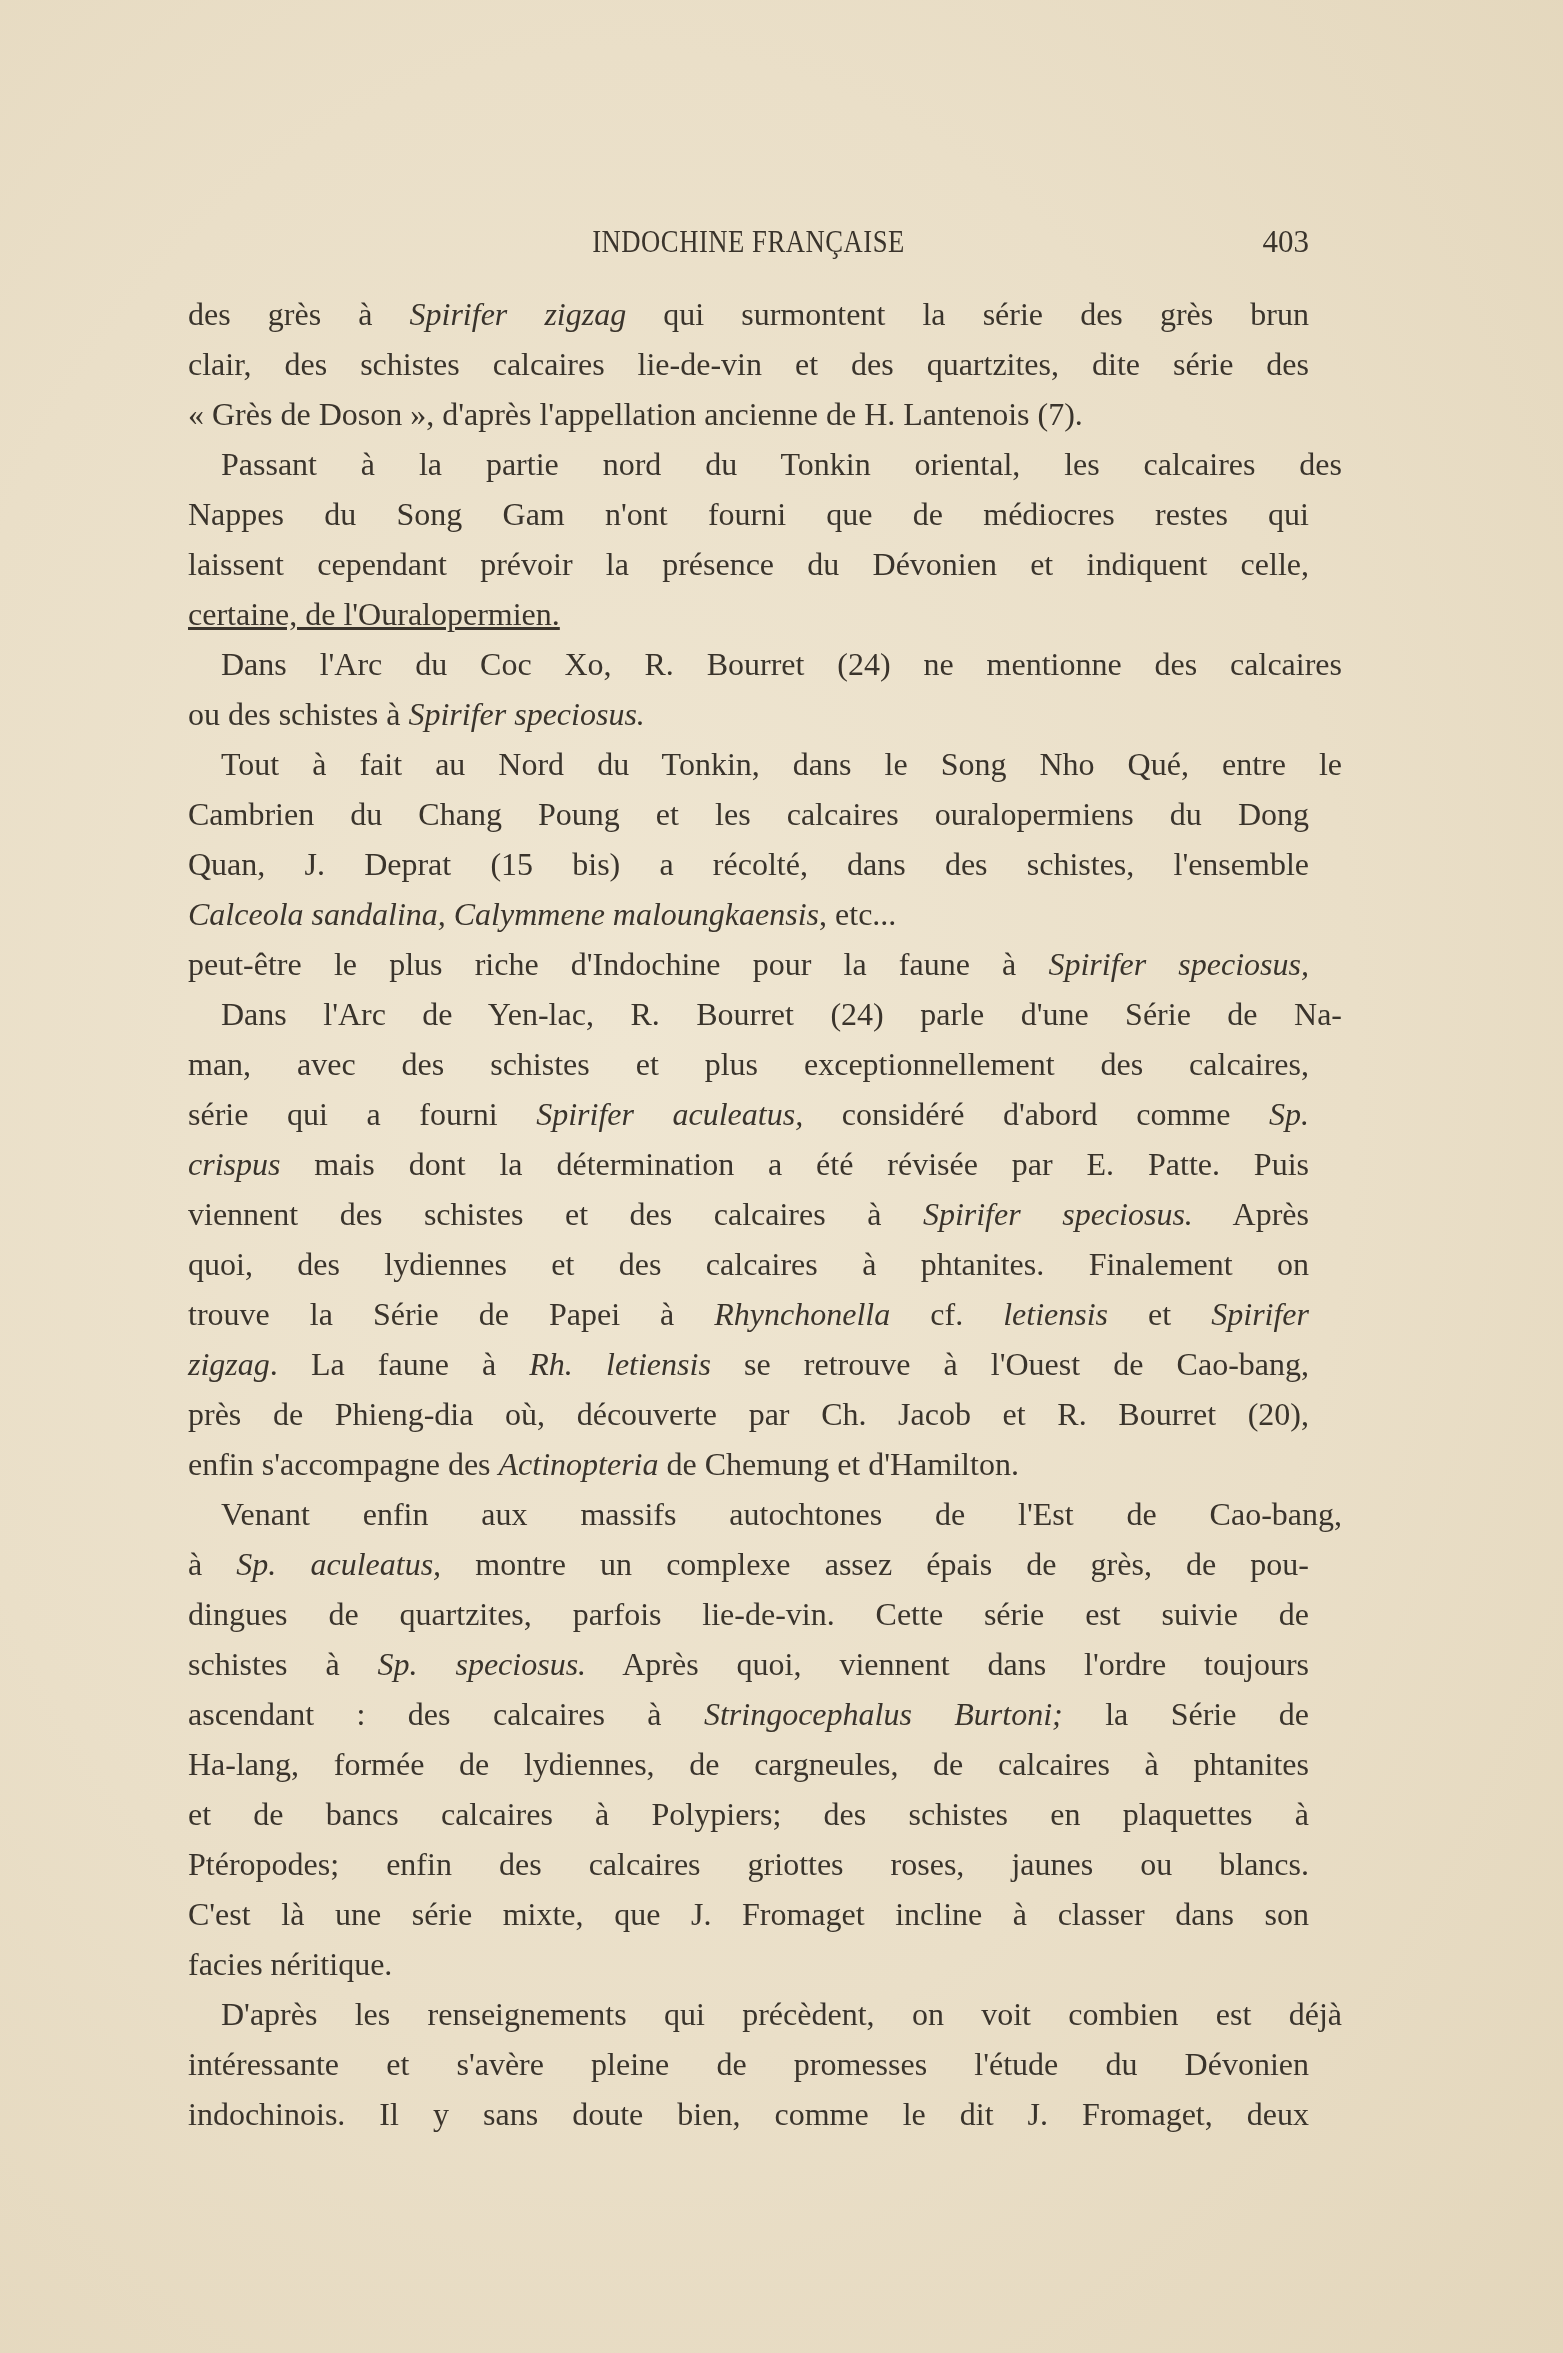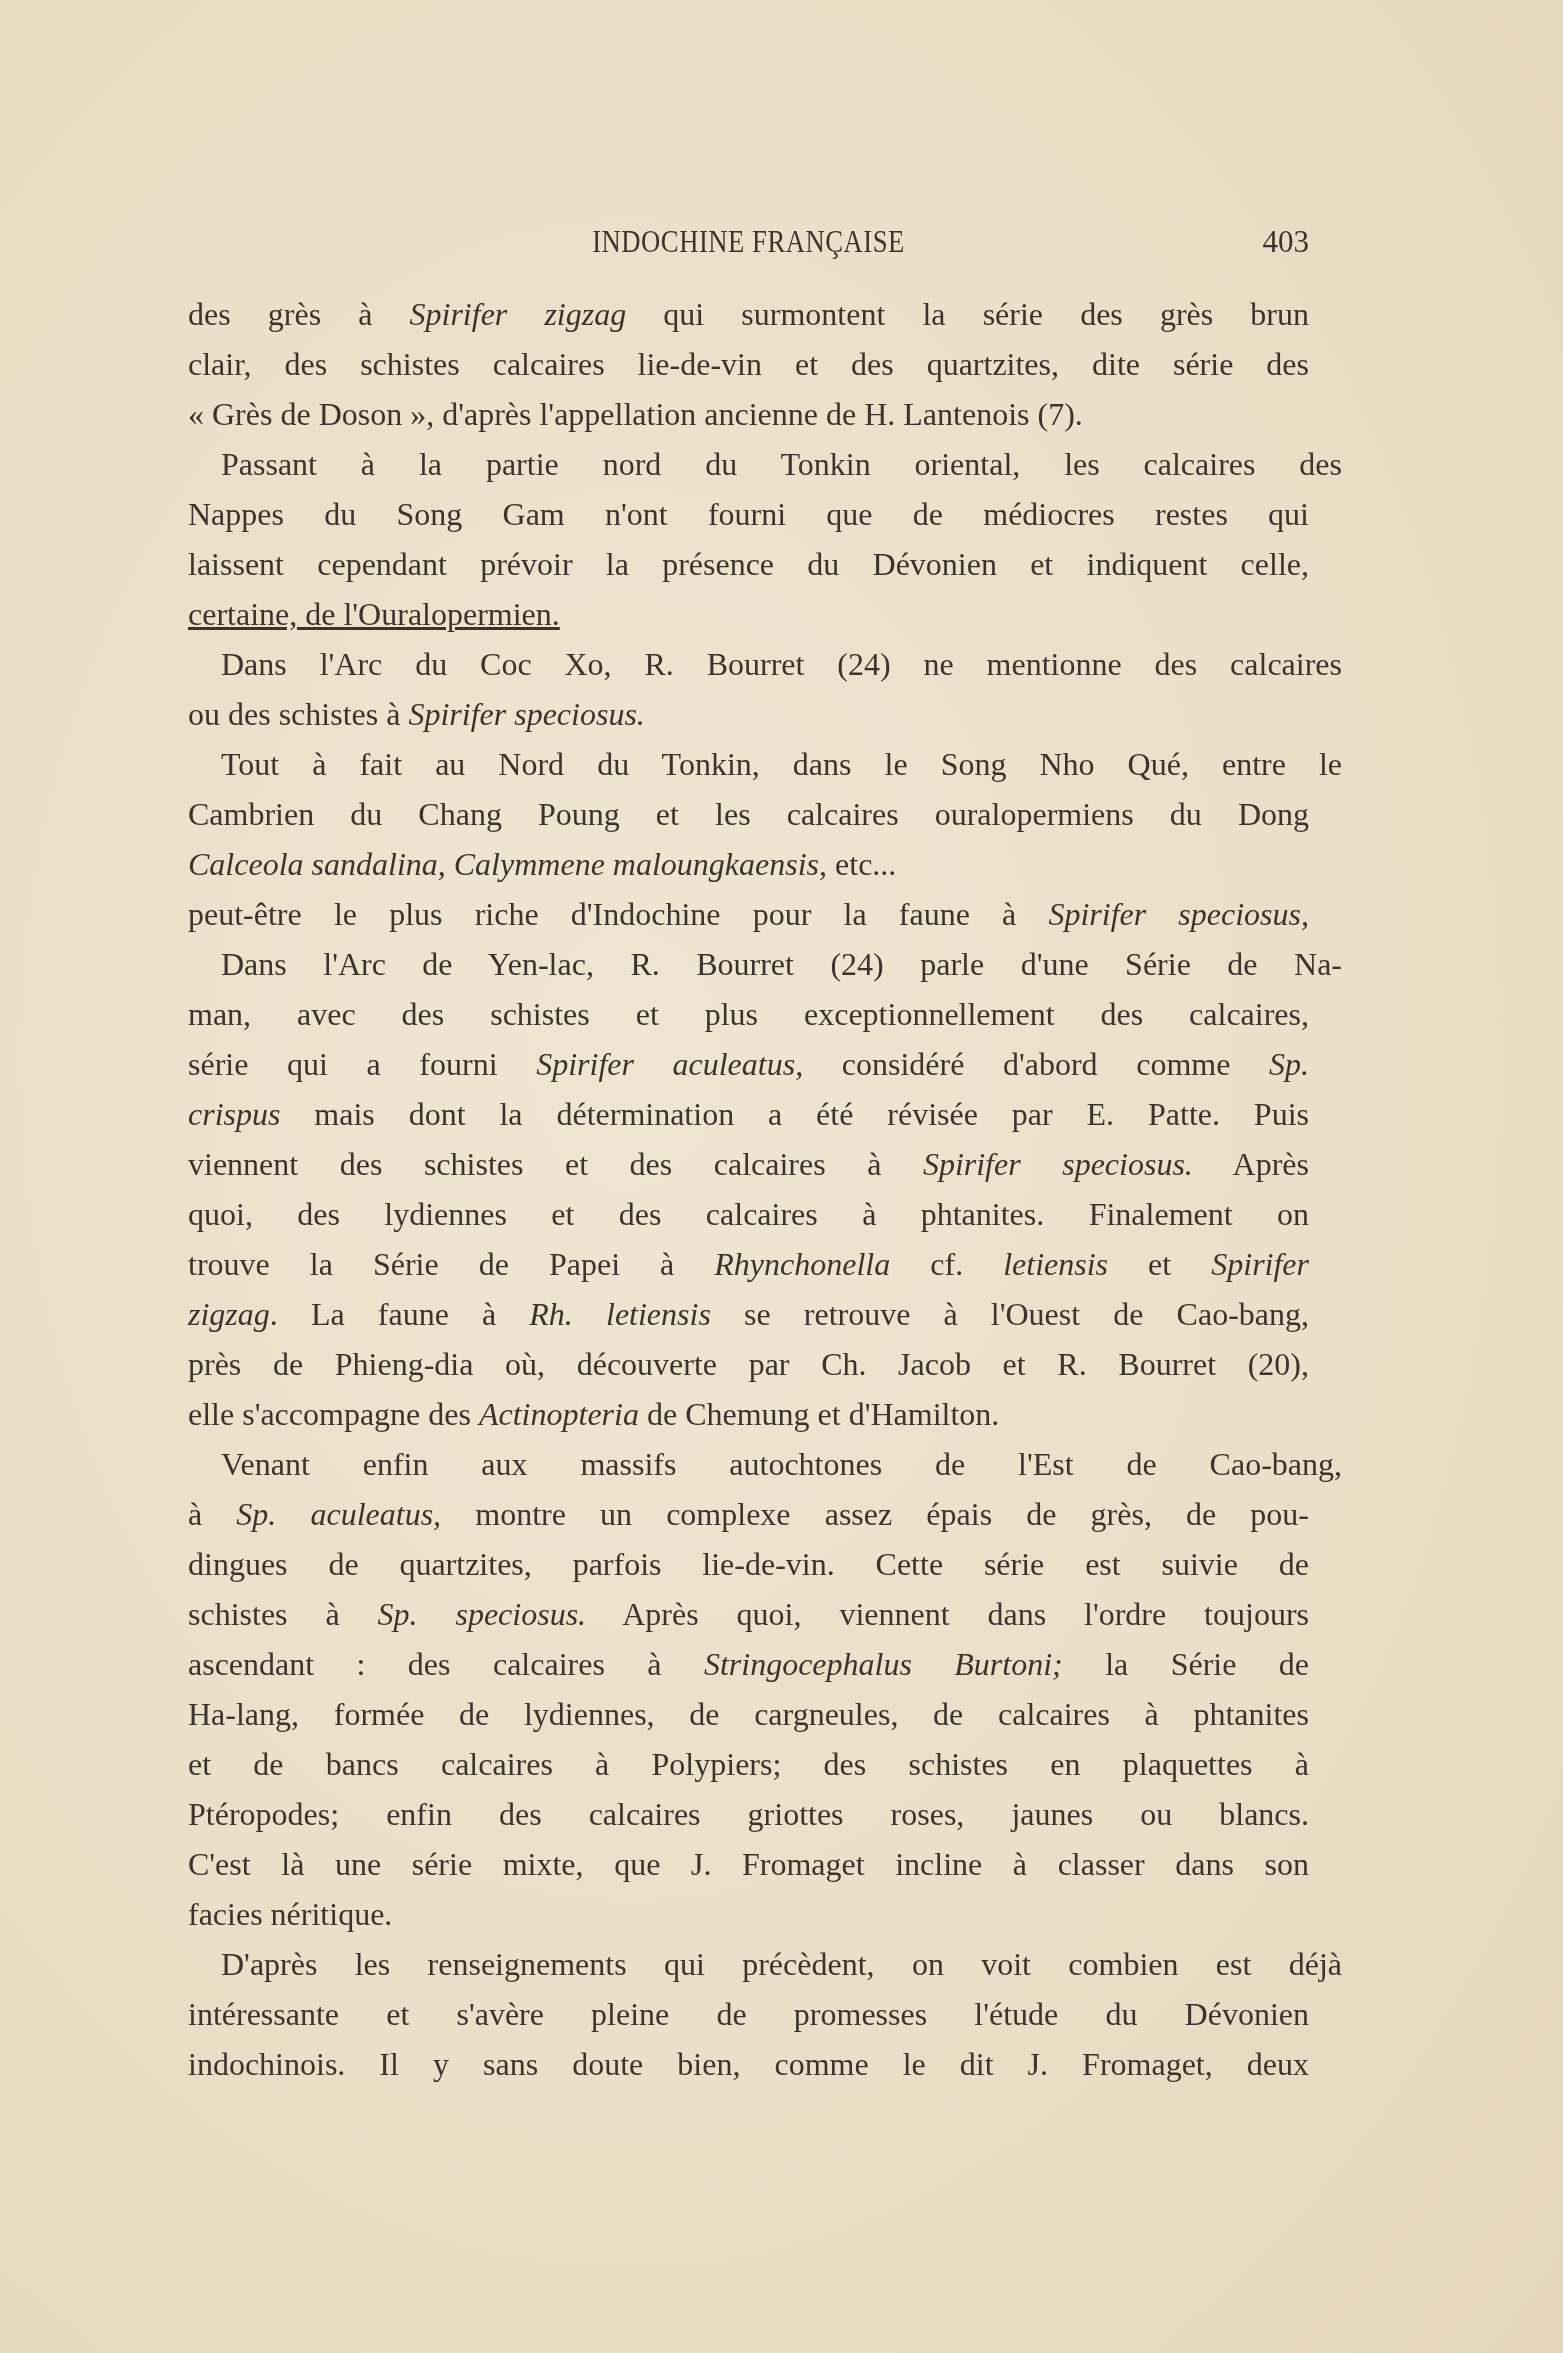--- a/index.html
+++ b/index.html
@@ -52,32 +52,33 @@
       <div class="line" style="text-align: justify; text-align-last: justify; display: block; width: 1121px;"><span>clair, des schistes calcaires lie-de-vin et des quartzites, dite série des</span></div>
       <div class="line last" style="text-align: right; text-align-last: left; display: block; width: 1121px;"><span>« Grès de Doson », d'après l'appellation ancienne de H. Lantenois (7).</span></div>
       <div class="line indent" style="text-align: justify; text-align-last: justify; display: block; width: 1121px;"><span>Passant à la partie nord du Tonkin oriental, les calcaires des</span></div>
       <div class="line" style="text-align: justify; text-align-last: justify; display: block; width: 1121px;"><span>Nappes du Song Gam n'ont fourni que de médiocres restes qui</span></div>
       <div class="line" style="text-align: justify; text-align-last: justify; display: block; width: 1121px;"><span>laissent cependant prévoir la présence du Dévonien et indiquent celle,</span></div>
       <div class="line last" style="text-align: left; text-align-last: left; display: block; width: 1121px; text-decoration: underline;"><span>certaine, de l'Ouralopermien.</span></div>
       <div class="line indent" style="text-align: justify; text-align-last: justify; display: block; width: 1121px;"><span>Dans l'Arc du Coc Xo, R. Bourret (24) ne mentionne des calcaires</span></div>
       <div class="line last" style="text-align: left; text-align-last: left; display: block; width: 1121px;"><span>ou des schistes à </span><span class="it">Spirifer speciosus.</span></div>
       <div class="line indent" style="text-align: justify; text-align-last: justify; display: block; width: 1121px;"><span>Tout à fait au Nord du Tonkin, dans le Song Nho Qué, entre le</span></div>
       <div class="line" style="text-align: justify; text-align-last: justify; display: block; width: 1121px;"><span>Cambrien du Chang Poung et les calcaires ouralopermiens du Dong</span></div>
+      <div class="line" style="text-align: justify; text-align-last: justify; display: block; width: 1121px;"><span>Quan, J. Deprat (15 bis) a récolté, dans des schistes, l'ensemble</span></div>
       <div class="line last" style="text-align: left; text-align-last: left; display: block; width: 1121px;"><span class="it">Calceola sandalina, Calymmene maloungkaensis</span><span>, etc...</span></div>
       <div class="line" style="text-align: justify; text-align-last: justify; display: block; width: 1121px;"><span>peut-être le plus riche d'Indochine pour la faune à </span><span class="it">Spirifer speciosus,</span></div>
       <div class="line indent" style="text-align: justify; text-align-last: justify; display: block; width: 1121px;"><span>Dans l'Arc de Yen-lac, R. Bourret (24) parle d'une Série de Na-</span></div>
       <div class="line" style="text-align: justify; text-align-last: justify; display: block; width: 1121px;"><span>man, avec des schistes et plus exceptionnellement des calcaires,</span></div>
       <div class="line" style="text-align: justify; text-align-last: justify; display: block; width: 1121px;"><span>série qui a fourni </span><span class="it">Spirifer aculeatus,</span><span> considéré d'abord comme </span><span class="it">Sp.</span></div>
       <div class="line" style="text-align: justify; text-align-last: justify; display: block; width: 1121px;"><span class="it">crispus</span><span> mais dont la détermination a été révisée par E. Patte. Puis</span></div>
       <div class="line" style="text-align: justify; text-align-last: justify; display: block; width: 1121px;"><span>viennent des schistes et des calcaires à </span><span class="it">Spirifer speciosus.</span><span> Après</span></div>
       <div class="line" style="text-align: justify; text-align-last: justify; display: block; width: 1121px;"><span>quoi, des lydiennes et des calcaires à phtanites. Finalement on</span></div>
       <div class="line" style="text-align: justify; text-align-last: justify; display: block; width: 1121px;"><span>trouve la Série de Papei à </span><span class="it">Rhynchonella</span><span> cf. </span><span class="it">letiensis</span><span> et </span><span class="it">Spirifer</span></div>
       <div class="line" style="text-align: justify; text-align-last: justify; display: block; width: 1121px;"><span class="it">zigzag</span><span>. La faune à </span><span class="it">Rh. letiensis</span><span> se retrouve à l'Ouest de Cao-bang,</span></div>
       <div class="line" style="text-align: justify; text-align-last: justify; display: block; width: 1121px;"><span>près de Phieng-dia où, découverte par Ch. Jacob et R. Bourret (20),</span></div>
-      <div class="line last" style="text-align: left; text-align-last: left; display: block; width: 1121px;"><span>elle s'accompagne des </span><span class="it">Actinopteria</span><span> de Chemung et d'Hamilton.</span></div>
+      <div class="line last" style="text-align: left; text-align-last: left; display: block; width: 1121px;"><span>enfin s'accompagne des </span><span class="it">Actinopteria</span><span> de Chemung et d'Hamilton.</span></div>
       <div class="line indent" style="text-align: justify; text-align-last: justify; display: block; width: 1121px;"><span>Venant enfin aux massifs autochtones de l'Est de Cao-bang,</span></div>
       <div class="line" style="text-align: justify; text-align-last: justify; display: block; width: 1121px;"><span>à </span><span class="it">Sp. aculeatus,</span><span> montre un complexe assez épais de grès, de pou-</span></div>
       <div class="line" style="text-align: justify; text-align-last: justify; display: block; width: 1121px;"><span>dingues de quartzites, parfois lie-de-vin. Cette série est suivie de</span></div>
       <div class="line" style="text-align: justify; text-align-last: justify; display: block; width: 1121px;"><span>schistes à </span><span class="it">Sp. speciosus.</span><span> Après quoi, viennent dans l'ordre toujours</span></div>
       <div class="line" style="text-align: justify; text-align-last: justify; display: block; width: 1121px;"><span>ascendant : des calcaires à </span><span class="it">Stringocephalus Burtoni;</span><span> la Série de</span></div>
       <div class="line" style="text-align: justify; text-align-last: justify; display: block; width: 1121px;"><span>Ha-lang, formée de lydiennes, de cargneules, de calcaires à phtanites</span></div>
       <div class="line" style="text-align: justify; text-align-last: justify; display: block; width: 1121px;"><span>et de bancs calcaires à Polypiers; des schistes en plaquettes à</span></div>
       <div class="line" style="text-align: justify; text-align-last: justify; display: block; width: 1121px;"><span>Ptéropodes; enfin des calcaires griottes roses, jaunes ou blancs.</span></div>
       <div class="line" style="text-align: justify; text-align-last: justify; display: block; width: 1121px;"><span>C'est là une série mixte, que J. Fromaget incline à classer dans son</span></div>
       <div class="line last" style="text-align: left; text-align-last: left; display: block; width: 1121px;"><span>facies néritique.</span></div>

